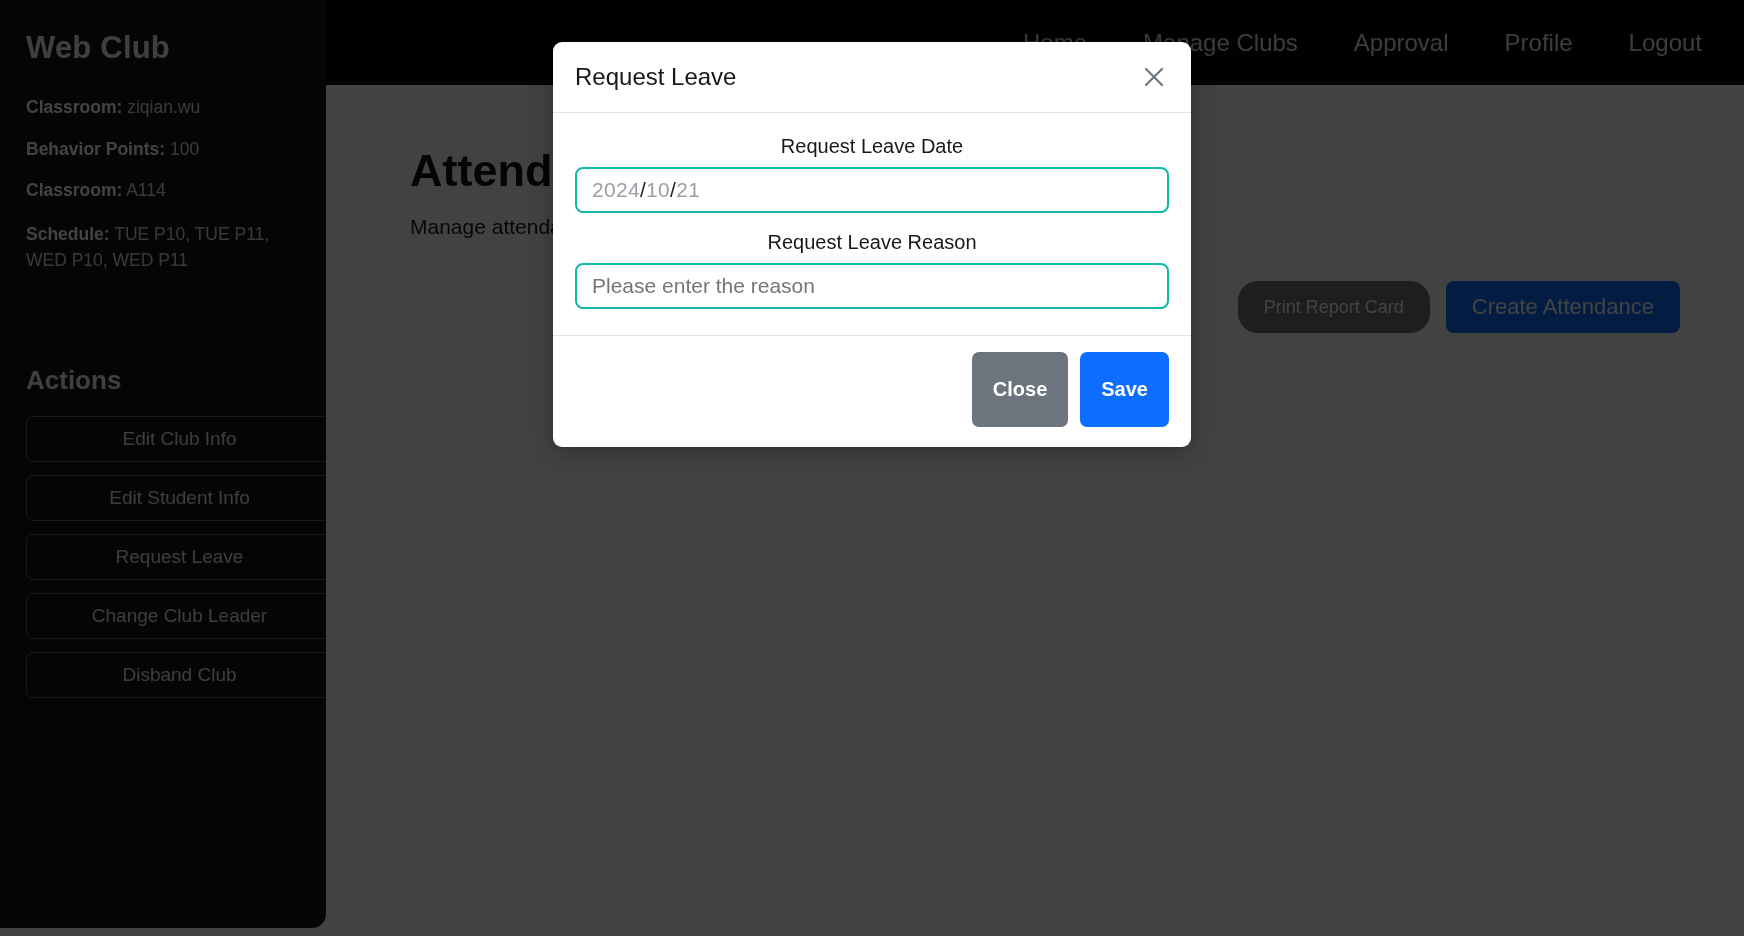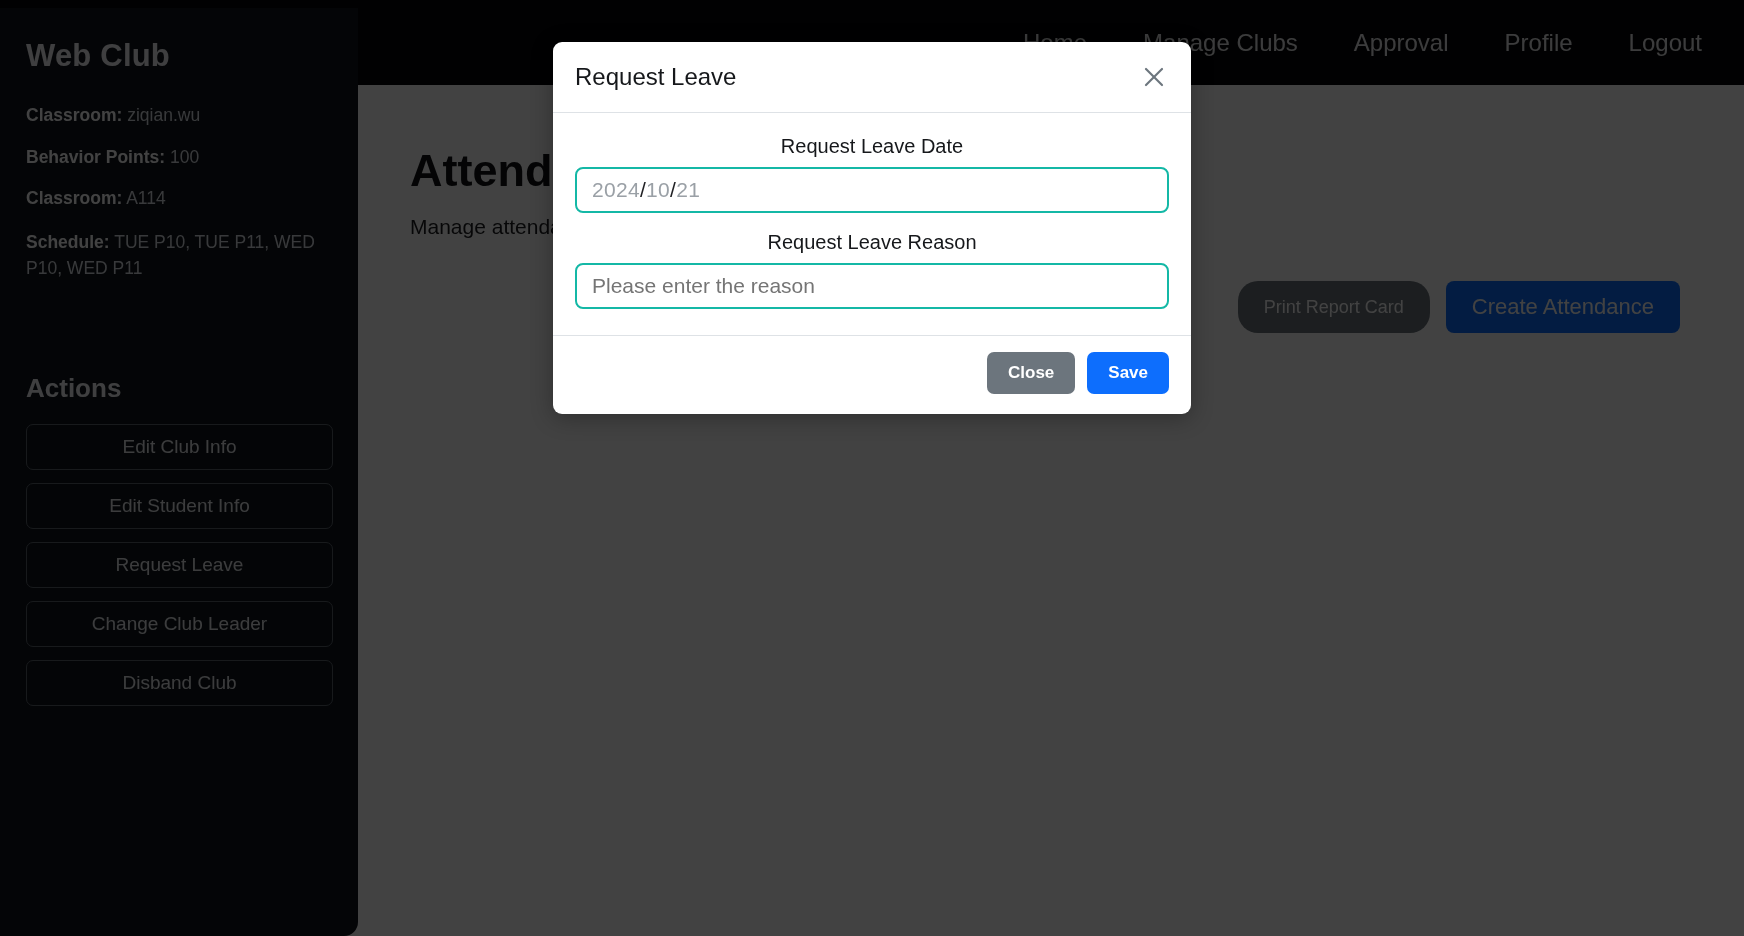--- a/index.html
+++ b/index.html
@@ -25,22 +25,22 @@
   .nav-link {
     color: #e8e9ea;
     font-size: 24px;
     padding: 4px 20px;
     white-space: nowrap;
     text-decoration: none;
     cursor: pointer;
   }
 
   .sidebar {
-    position: absolute; top: 8px; left: 0;
-    width: 358px; height: 928px;
+    position: absolute; top: 0; left: 0;
+    width: 326px; height: 928px;
     background: #10151c;
     border-bottom-right-radius: 14px;
     padding: 30px 26px 0 26px;
     overflow: hidden;
   }
   .club-title {
     color: #f2f4f6;
     font-size: 31px;
     font-weight: bold;
     letter-spacing: .2px;
@@ -156,22 +156,22 @@
   .field-group:last-child { margin-bottom: 0; }
 
   .modal-footer {
     display: flex; justify-content: flex-end; align-items: center;
     gap: 12px;
     padding: 16px 22px 20px 22px;
     border-top: 1px solid #dee2e6;
   }
   .modal-btn {
     border: none; border-radius: 7px;
-    padding: 11px 21px;
-    font-size: 17px; font-weight: bold;
+    padding: 26px 21px;
+    font-size: 20px; font-weight: bold;
     color: #ffffff;
     font-family: "Liberation Sans", sans-serif;
     cursor: pointer;
   }
   .modal-btn.close { background: #6c757d; }
   .modal-btn.save { background: #0d6efd; }
 </style>
 </head>
 <body>
 

